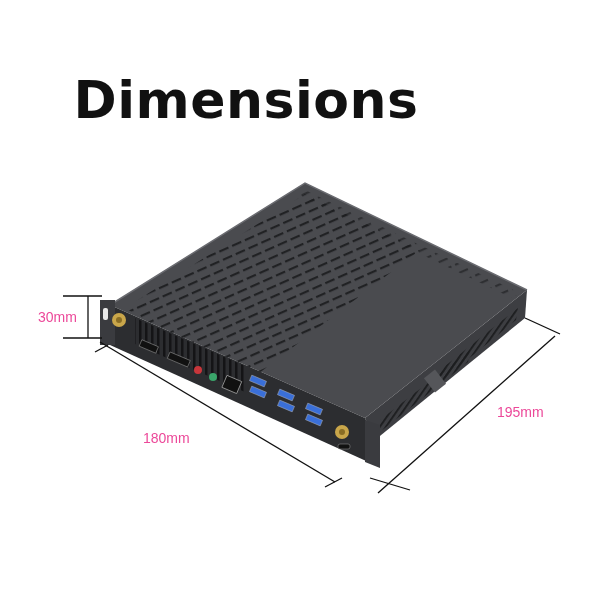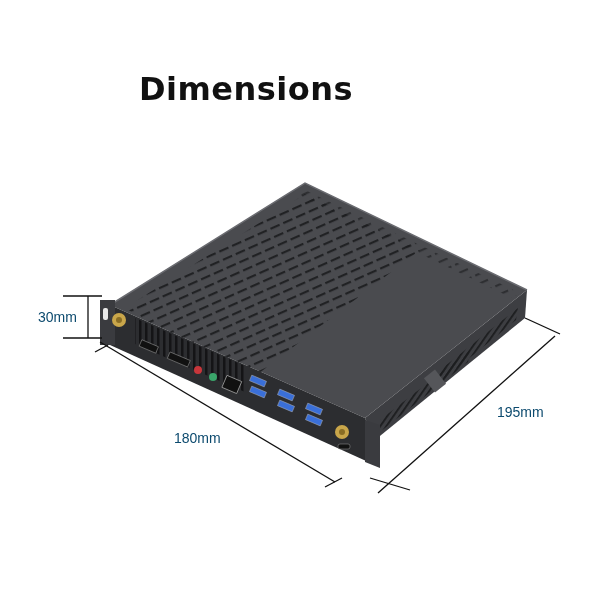--- a/index.html
+++ b/index.html
@@ -1,18 +1,18 @@
 <!DOCTYPE html>
 <html><head>
 <meta charset="utf-8">
 <style>
   html, body { margin:0; padding:0; background:#ffffff; }
   body { width:600px; height:600px; position:relative; overflow:hidden; font-family:"Liberation Sans", sans-serif; }
-  .title { position:absolute; left:0; width:492px; top:70px; text-align:center; font-family:"DejaVu Sans", sans-serif; font-weight:bold; font-size:32px; color:#111; letter-spacing:0.5px; }
-  .label { position:absolute; font-family:"Liberation Sans", sans-serif; font-size:14px; color:#0c4a6e; }
+  .title { position:absolute; left:0; width:492px; top:70px; text-align:center; font-family:"DejaVu Sans", sans-serif; font-weight:bold; font-size:52px; color:#111; letter-spacing:0.5px; }
+  .label { position:absolute; font-family:"Liberation Sans", sans-serif; font-size:14px; color:#ec4899; }
   svg.scene { position:absolute; left:0; top:0; }
 </style>
 </head>
 <body>
 
 <div class="title">Dimensions</div>
 
 <svg class="scene" width="600" height="600" viewBox="0 0 600 600">
   <defs>
     <pattern id="slots" width="14" height="9" patternUnits="userSpaceOnUse" patternTransform="rotate(-24)">
@@ -86,14 +86,14 @@
     <line x1="325" y1="487" x2="342" y2="478"></line>
   </g>
   <g stroke="#111" stroke-width="1.3" fill="none">
     <line x1="378" y1="493" x2="555" y2="336"></line>
     <line x1="370" y1="478" x2="410" y2="490"></line>
     <line x1="525" y1="318" x2="560" y2="334"></line>
   </g>
 </svg>
 
 <div class="label" style="left:38px; top:309px;">30mm</div>
-<div class="label" style="left:174px; top:430px;">180mm</div>
+<div class="label" style="left:143px; top:430px;">180mm</div>
 <div class="label" style="left:497px; top:404px;">195mm</div>
 
 </body></html>

